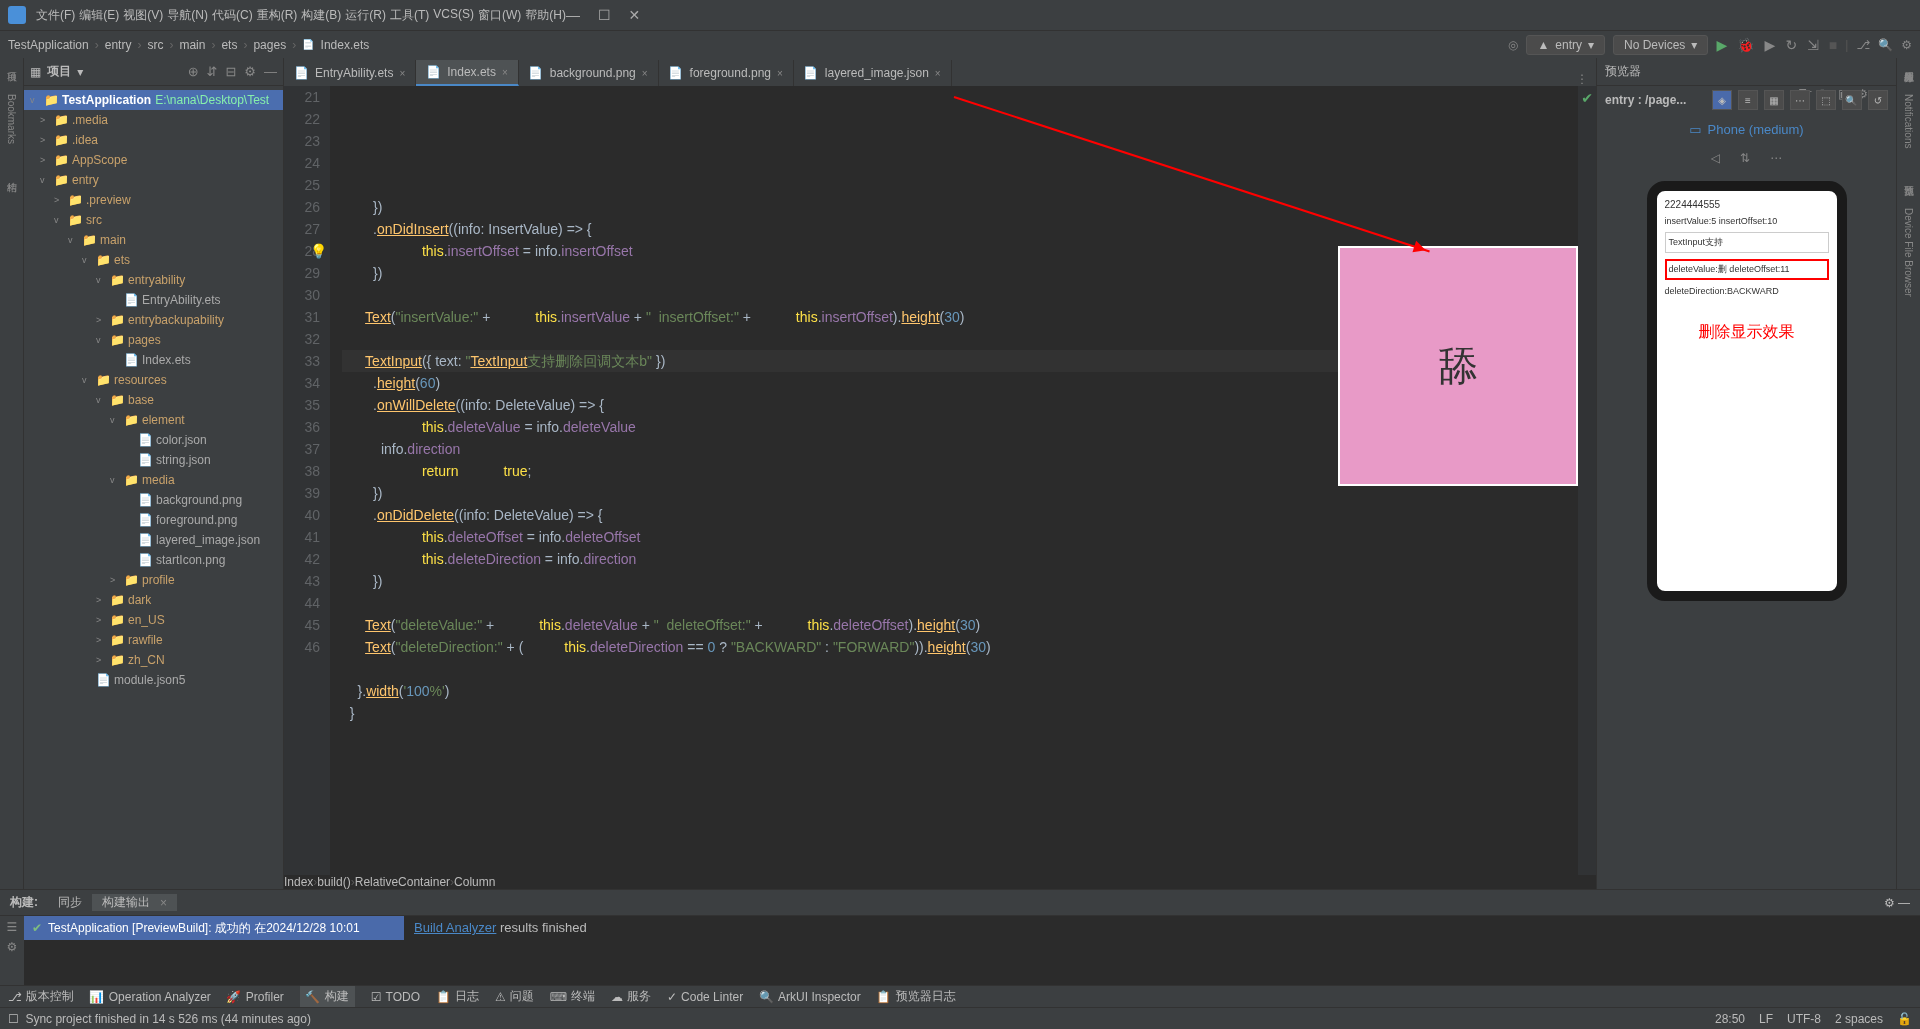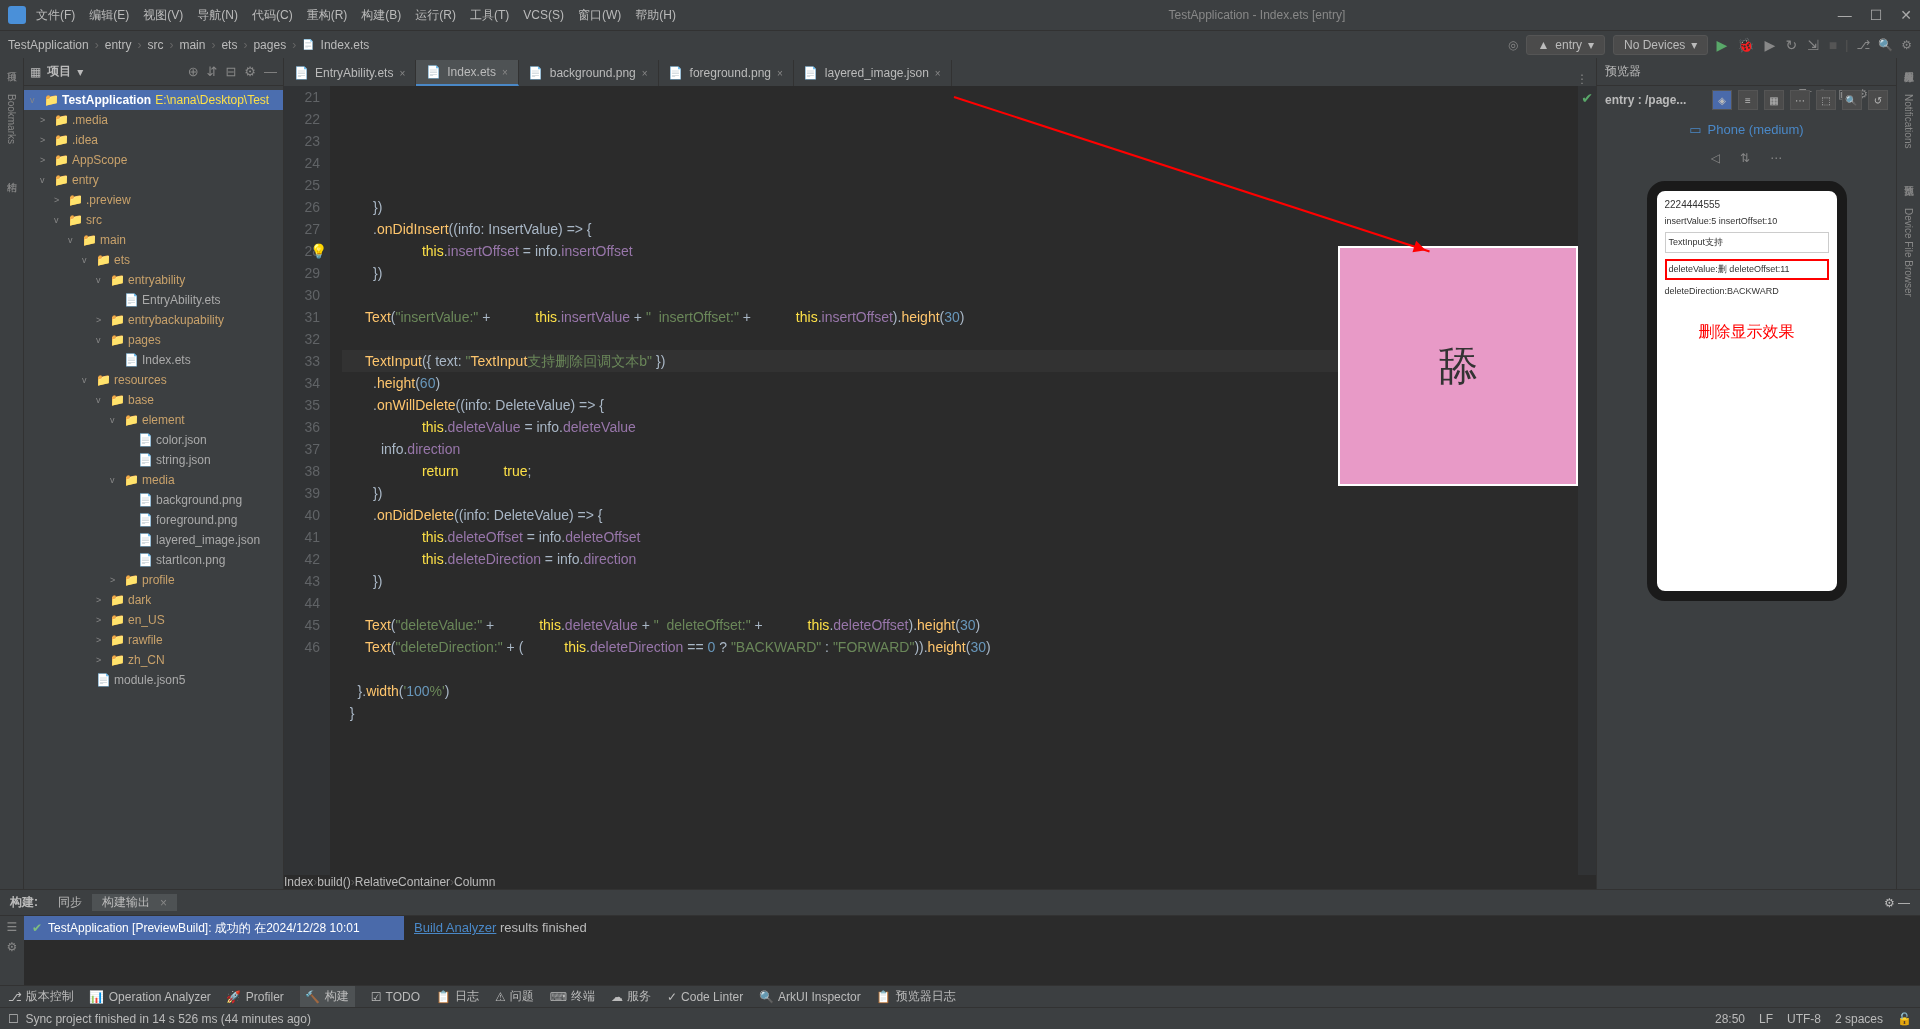--- a/index.html
+++ b/index.html
@@ -1,19 +1,19 @@
 <!DOCTYPE html>
 <html><head>
 <meta charset="utf-8">
 <style>
 * { margin: 0; padding: 0; box-sizing: border-box; font-family: "Microsoft YaHei", sans-serif; }
 body { background: #2b2b2b; color: #bbbbbb; font-size: 12px; overflow: hidden; width: 1920px; height: 1029px; }
 .titlebar { height: 30px; background: #3c3f41; display: flex; align-items: center; padding: 0 8px; }
 .titlebar .logo { width: 18px; height: 18px; background: #4a90d9; border-radius: 3px; margin-right: 10px; }
-.titlebar .menus { display: flex; gap: 14px; font-size: 12px; align-items: center; }
+.titlebar .menus { display: flex; gap: 4px; font-size: 12px; }
 .titlebar .wintitle { flex: 1; text-align: center; color: #888; }
 .titlebar .winctrl { display: flex; gap: 18px; color: #aaa; font-size: 14px; }
 .crumbbar { height: 28px; background: #3c3f41; border-top: 1px solid #323232; display: flex; align-items: center; padding: 0 8px; }
 .crumbbar .crumb { display: flex; align-items: center; gap: 6px; font-size: 12px; }
 .crumbbar .crumb .sep { color: #666; }
 .crumbbar .rhs { margin-left: auto; display: flex; align-items: center; gap: 8px; }
 .crumbbar .dd { background: #4b4b4b; border: 1px solid #555; padding: 2px 10px; border-radius: 3px; font-size: 12px; display: flex; align-items: center; gap: 6px; }
 .crumbbar .runicons { display: flex; gap: 10px; font-size: 14px; }
 .crumbbar .runicons .play { color: #59a869; }
 .crumbbar .runicons .bug { color: #59a869; }
@@ -39,21 +39,21 @@
 .tabs { height: 28px; background: #3c3f41; display: flex; align-items: flex-end; }
 .tabs .tab { height: 26px; padding: 0 10px; display: flex; align-items: center; gap: 6px; font-size: 12px; border-right: 1px solid #323232; background: #3c3f41; }
 .tabs .tab.active { background: #4e5254; border-bottom: 2px solid #4a88c7; }
 .tabs .tab .x { color: #888; font-size: 10px; }
 .tabs .tabfill { flex: 1; }
 .tabs .tabrhs { padding: 0 8px; color: #888; }
 .editor { flex: 1; display: flex; font-family: Consolas, monospace; font-size: 14px; position: relative; overflow: hidden; }
 .gutter { width: 46px; text-align: right; padding-right: 10px; color: #606366; background: #313335; line-height: 22px; }
 .code { flex: 1; padding-left: 12px; line-height: 22px; white-space: pre; color: #a9b7c6; position: relative; }
 .code .ln28 { background: #323232; }
-.code .kw { color: #fde047; margin-left: 41px; } .code .str { color: #6a8759; } .code .fn { color: #ffc66d; }
+.code .kw { color: #fde047; margin-left: 41px; } .code .str { color: #6a8759; } .code .fn { color: #ffc66d; text-decoration: underline; }
 .code .num { color: #6897bb; } .code .prop { color: #9876aa; } .code .type { color: #a9b7c6; }
 .bulb { position: absolute; left: -20px; top: 154px; color: #ffc66d; }
 .overlayimg { position: absolute; right: 0; top: 160px; width: 240px; height: 240px; background: #e89ac7; border: 2px solid #fff; display: flex; align-items: center; justify-content: center; font-size: 40px; color: #333; }
 .arrow { position: absolute; top: 10px; left: 50%; width: 500px; height: 2px; background: red; transform: rotate(18deg); transform-origin: left; }
 .arrow::after { content: ""; position: absolute; right: -2px; top: -5px; border: 6px solid transparent; border-left: 12px solid red; }
 .previewpane { width: 300px; background: #3c3f41; border-left: 1px solid #323232; display: flex; flex-direction: column; }
 .previewpane .phdr { height: 28px; display: flex; align-items: center; padding: 0 8px; gap: 8px; border-bottom: 1px solid #323232; }
 .previewpane .phdr .rhs { margin-left: auto; display: flex; gap: 8px; color: #888; margin-top: 44px; }
 .previewpane .pctl { height: 28px; display: flex; align-items: center; padding: 0 8px; gap: 3px; }
 .previewpane .pctl .entry { font-weight: bold; }
@@ -96,21 +96,20 @@
       <span>导航(N)</span>
       <span>代码(C)</span>
       <span>重构(R)</span>
       <span>构建(B)</span>
       <span>运行(R)</span>
       <span>工具(T)</span>
       <span>VCS(S)</span>
       <span>窗口(W)</span>
       <span>帮助(H)</span>
     </div>
-  <div class="wintitle">TestApplication - Index.ets [entry]</div>
   <div class="winctrl">
     <span>—</span>
     <span>☐</span>
     <span>✕</span>
   </div>
 </div>
 
 <div class="crumbbar">
   <div class="crumb" id="crumbs">
       <span>TestApplication</span>
@@ -164,21 +163,21 @@
         <span>⊟</span>
         <span>⚙</span>
         <span>—</span>
       </div>
     </div>
     <div class="tree" id="tree">
         <div class="node sel">
           <span class="caret">v</span>
           <span class="ic">📁</span>
           <b>TestApplication</b> 
-          <span style="color:#fde047">E:\nana\Desktop\Test</span>
+          <span style="color:#86efac">E:\nana\Desktop\Test</span>
         </div>
         <div class="node d1">
           <span class="caret">&gt;</span>
           <span class="ic">📁</span>
           <span class="folder">.media</span>
         </div>
         <div class="node d1">
           <span class="caret">&gt;</span>
           <span class="ic">📁</span>
           <span class="folder">.idea</span>

